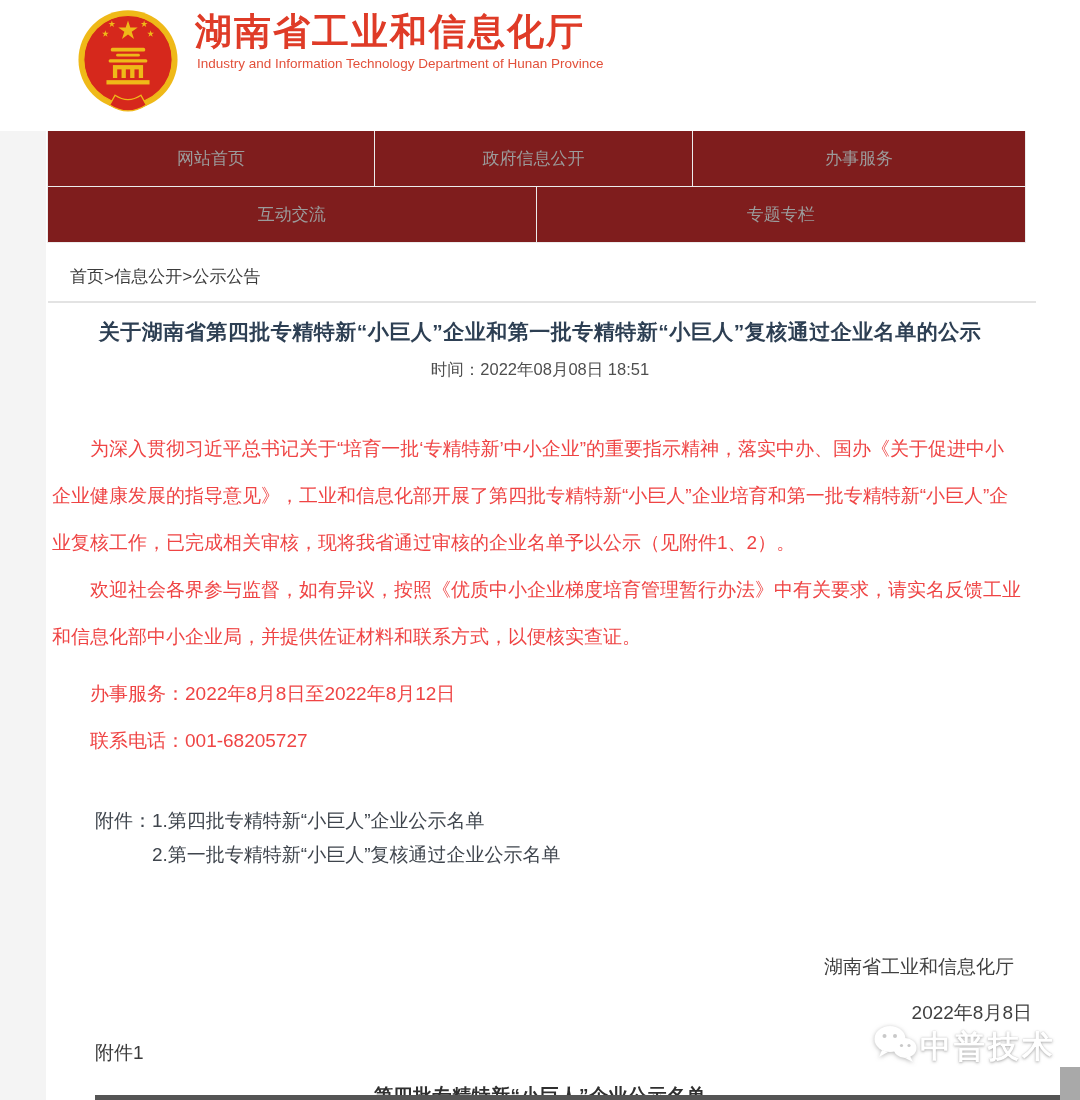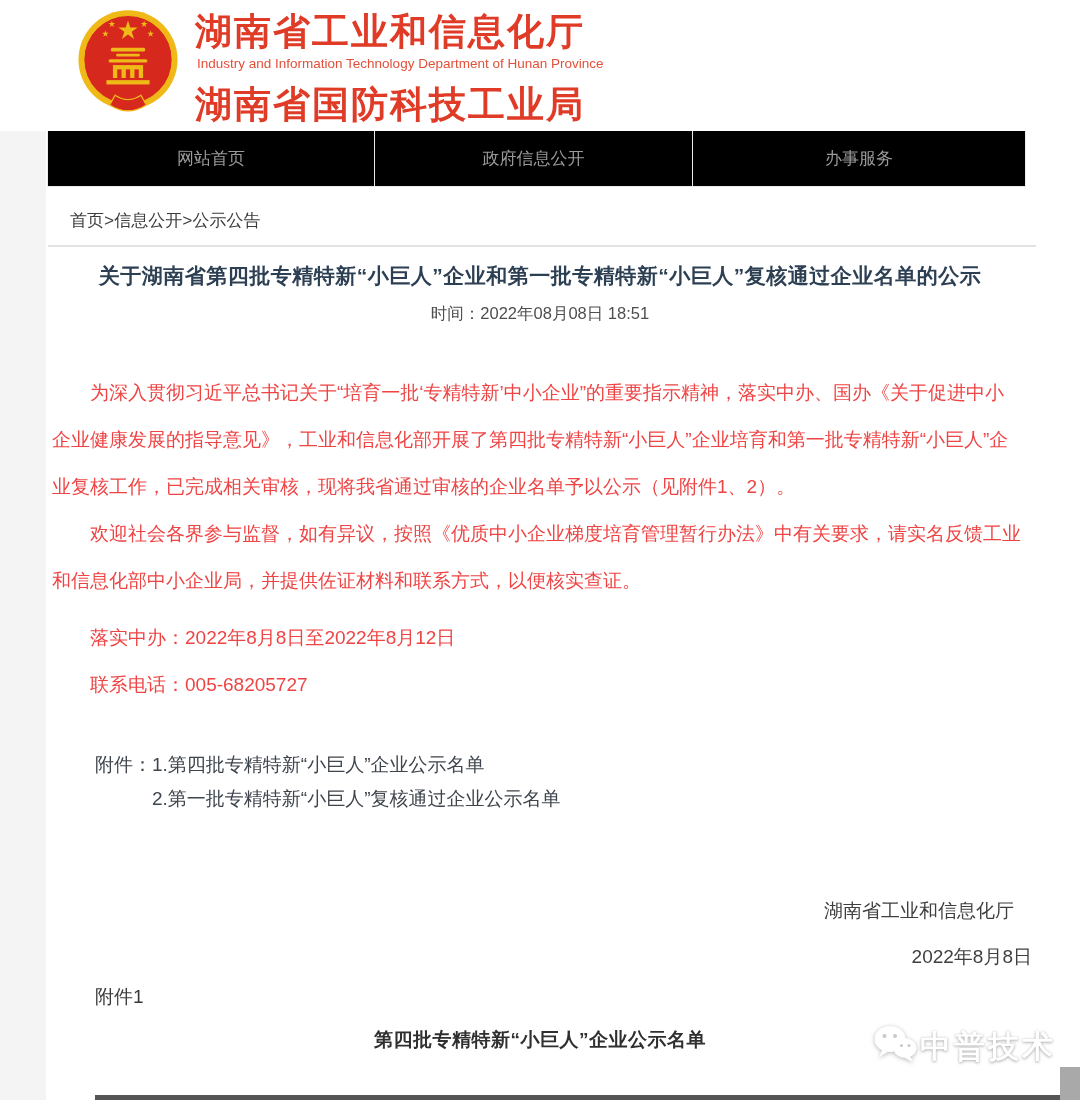--- a/index.html
+++ b/index.html
@@ -14,21 +14,21 @@
   .site-header { position:relative; display:flex; align-items:flex-start; padding:8px 0 0 74px; height:131px; background:#fff; }
   .emblem { width:108px; height:112px; flex:0 0 auto; }
   .org-block { margin-left:13px; padding-top:2px; }
   .org-cn { font-size:37px; font-weight:bold; color:#df3b27; letter-spacing:2px; line-height:44px; white-space:nowrap; }
   .org-en { font-size:13.5px; color:#e2503a; line-height:17px; margin:1px 0 11px 2px; white-space:nowrap; }
 
   
   .main-nav { margin-left:48px; width:978px; }
   .nav-row { display:flex; }
   .nav-cell { height:57px; display:flex; align-items:center; justify-content:center;
-              border:1px solid #ececec; margin:-1px 0 0 -1px; background:#000000;
+              border:1px solid #ececec; margin:-1px 0 0 -1px; background:#7f1d1d;
               font-size:17px; color:#9b9b9b; cursor:pointer; }
   .nav-row1 .nav-cell:nth-child(1){ width:333px; }
   .nav-row1 .nav-cell:nth-child(2){ width:324px;text-align:right; }
   .nav-row1 .nav-cell:nth-child(3){ width:339px; }
   .nav-row2 .nav-cell:nth-child(1){ width:490px; }
   .nav-row2 .nav-cell:nth-child(2){ width:491px; }
 
   
   .breadcrumb { margin:22px 0 0 70px; font-size:17px; color:#3b3b3b; cursor:pointer;font-family:Liberation Mono, monospace; }
   .rule { margin:13px 0 0 48px; width:988px; border-top:2px solid #e3e3e3; }
@@ -84,44 +84,47 @@
         <rect x="40" y="57" width="4" height="8" fill="#d6281c"></rect>
         <rect x="48" y="57" width="4" height="8" fill="#d6281c"></rect>
         <rect x="56" y="57" width="4" height="8" fill="#d6281c"></rect>
         <rect x="30" y="67" width="40" height="4" fill="#efb918"></rect>
         <path d="M33,90 Q50,101 67,90 L62,81 Q50,89 38,81 Z" fill="#d6281c" stroke="#efb918" stroke-width="1.2"></path>
       </svg>
     </span>
     <div class="org-block">
       <div class="org-cn">湖南省工业和信息化厅</div>
       <div class="org-en">Industry and Information Technology Department of Hunan Province</div>
-      <div class="org-cn">湖南省国防科技工业局</div>
     </div>
   </header>
 
   <nav class="main-nav">
     <div class="nav-row nav-row1">
       <div class="nav-cell">网站首页</div>
       <div class="nav-cell">政府信息公开</div>
       <div class="nav-cell">办事服务</div>
+    </div>
+    <div class="nav-row nav-row2">
+      <div class="nav-cell">互动交流</div>
+      <div class="nav-cell">专题专栏</div>
     </div>
   </nav>
 
   <div class="breadcrumb">首页&gt;信息公开&gt;公示公告</div>
   <div class="rule"></div>
 
   <article>
     <h1 class="doc-title">关于湖南省第四批专精特新“小巨人”企业和第一批专精特新“小巨人”复核通过企业名单的公示</h1>
     <div class="doc-time">时间：2022年08月08日 18:51</div>
 
     <div class="doc-body">
       <p>为深入贯彻习近平总书记关于“培育一批‘专精特新’中小企业”的重要指示精神，落实中办、国办《关于促进中小企业健康发展的指导意见》，工业和信息化部开展了第四批专精特新“小巨人”企业培育和第一批专精特新“小巨人”企业复核工作，已完成相关审核，现将我省通过审核的企业名单予以公示（见附件1、2）。</p>
       <p>欢迎社会各界参与监督，如有异议，按照《优质中小企业梯度培育管理暂行办法》中有关要求，请实名反馈工业和信息化部中小企业局，并提供佐证材料和联系方式，以便核实查证。</p>
-      <p class="meta-line">落实中办：2022年8月8日至2022年8月12日</p>
-      <p>联系电话：005-68205727</p>
+      <p class="meta-line">办事服务：2022年8月8日至2022年8月12日</p>
+      <p>联系电话：001-68205727</p>
     </div>
 
     <div class="attachments">
       <span class="attach-label">附件：</span>
       <div class="attach-items">
         <div>1.第四批专精特新“小巨人”企业公示名单</div>
         <div>2.第一批专精特新“小巨人”复核通过企业公示名单</div>
       </div>
     </div>
 

